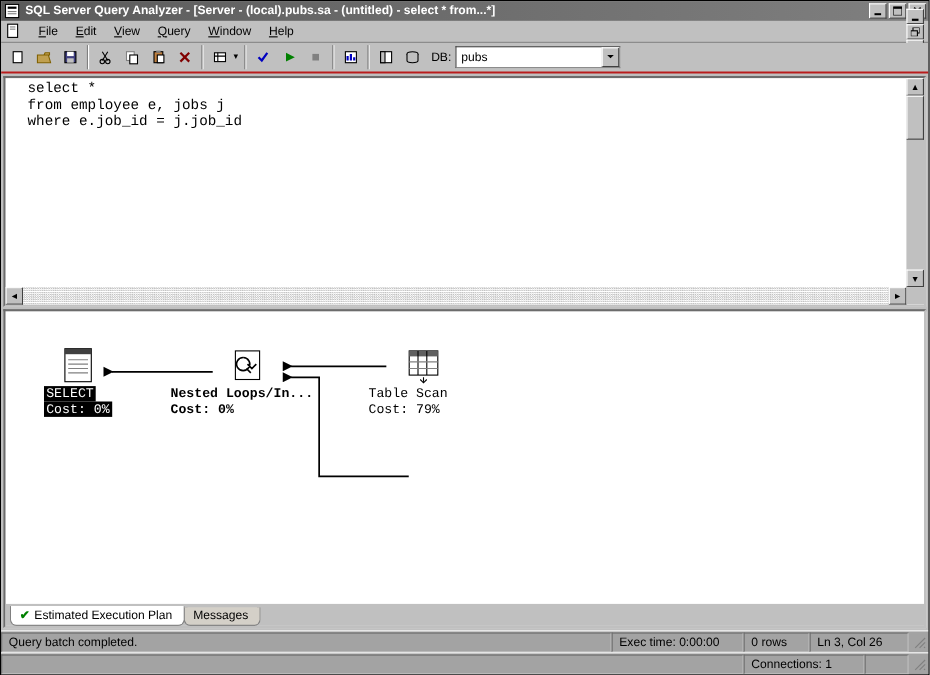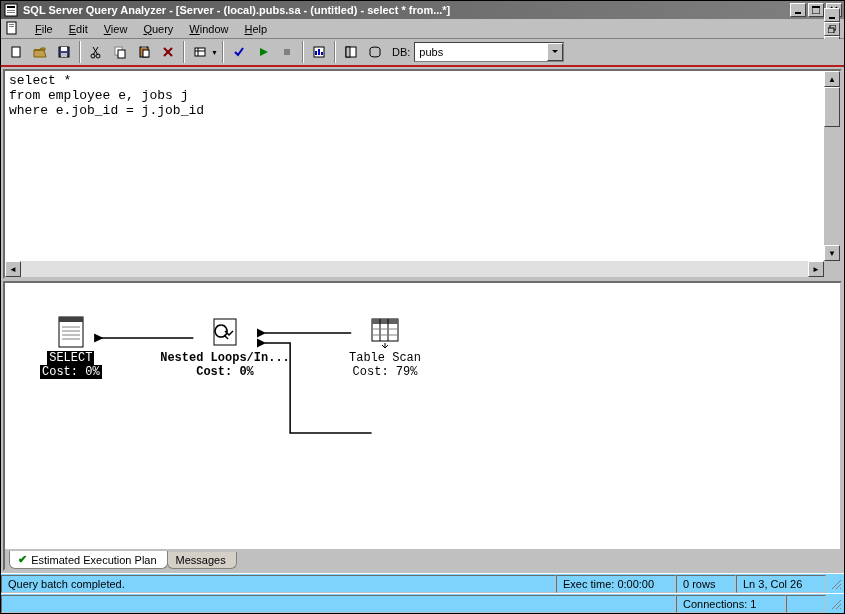--- a/index.html
+++ b/index.html
@@ -95,21 +95,21 @@
   background: #fff;
   border: 2px inset #c0c0c0;
   position: relative;
   overflow: hidden;
 }
 .top-pane { height: 210px; margin-bottom: 2px; position:relative;}
 .bottom-pane { flex: 1; position:relative;}
 .sql-text {
   font-family: "Courier New", monospace;
   font-size: 13px;
-  padding: 2px 4px;
+  padding: 2px 20px;
   white-space: pre;
   line-height: 15px;
 }
 .scroll-v {
   position: absolute; right: 0; top: 0; bottom: 16px; width: 16px;
   background: #c0c0c0;
 }
 .scroll-h {
   position: absolute; left: 0; right: 16px; bottom: 0; height: 16px;
   background: #c0c0c0;
@@ -127,21 +127,20 @@
   white-space: pre;
   line-height: 14px;
 }
 .plan-canvas {
   position: relative;
   width: 100%;
   height: 210px;
 }
 .plan-node {
   position: absolute;
-  text-align: center;
   font-family: "Courier New", monospace;
   font-size: 12px;
   line-height: 14px;
 }
 .plan-node .icon {
   width: 34px; height: 34px; margin: 0 auto 2px;
   display: flex; align-items: center; justify-content: center;
 }
 .plan-node.sel .lbl1 { background:#000; color:#fff; display:inline-block; padding:0 2px;}
 .plan-node.sel .lbl2 { background:#000; color:#fff; display:inline-block; padding:0 2px;}
@@ -162,21 +161,21 @@
   padding: 2px 10px 2px 8px;
   background: #fff;
   font-size: 11px;
   cursor: pointer;
   display:flex; align-items:center; gap:4px;
   margin-right:-1px;
 }
 .tab.inactive { background: #d4d0c8; }
 .statusbar, .statusbar2 {
   height: 20px;
-  background: #7dd3fc;
+  background: #a3a3a3;
   border-top: 1px solid #fff;
   display: flex;
   align-items: center;
   font-size: 11px;
 }
 .status-cell {
   border: 1px inset #c0c0c0;
   padding: 1px 6px;
   height: 18px;
   display: flex; align-items: center;

